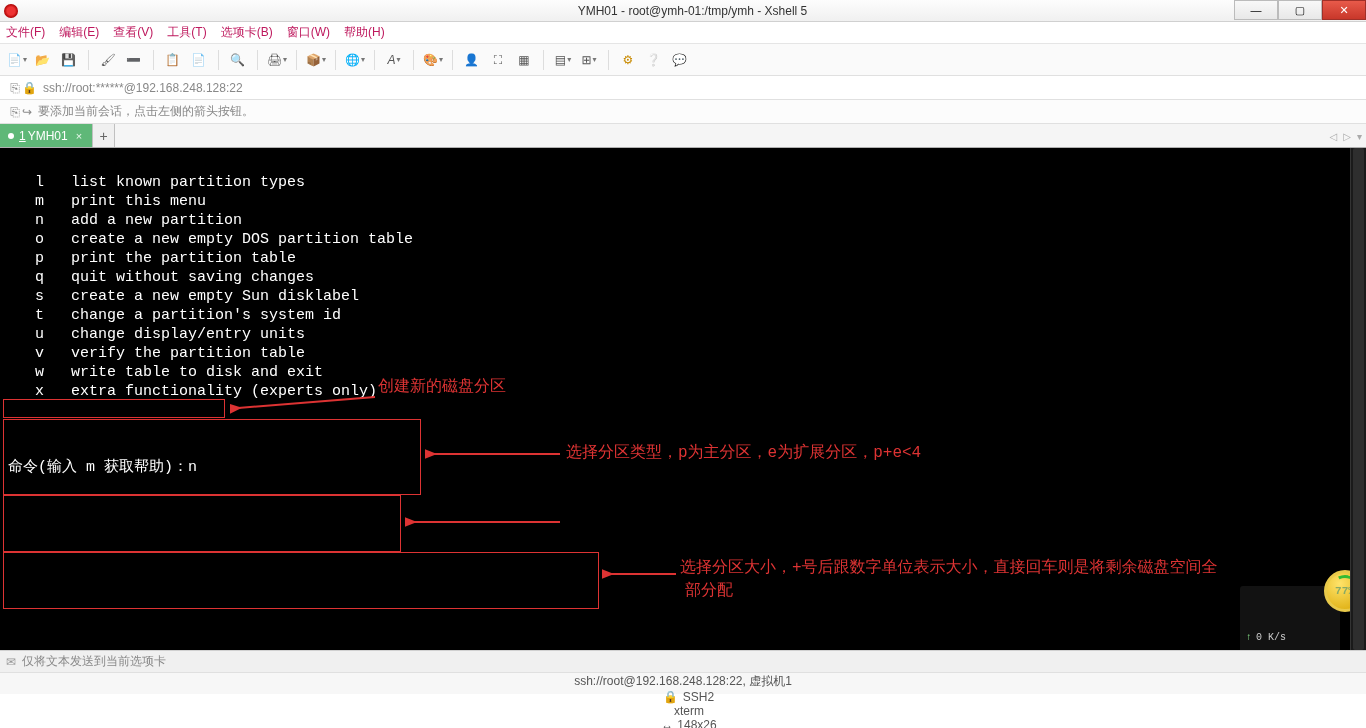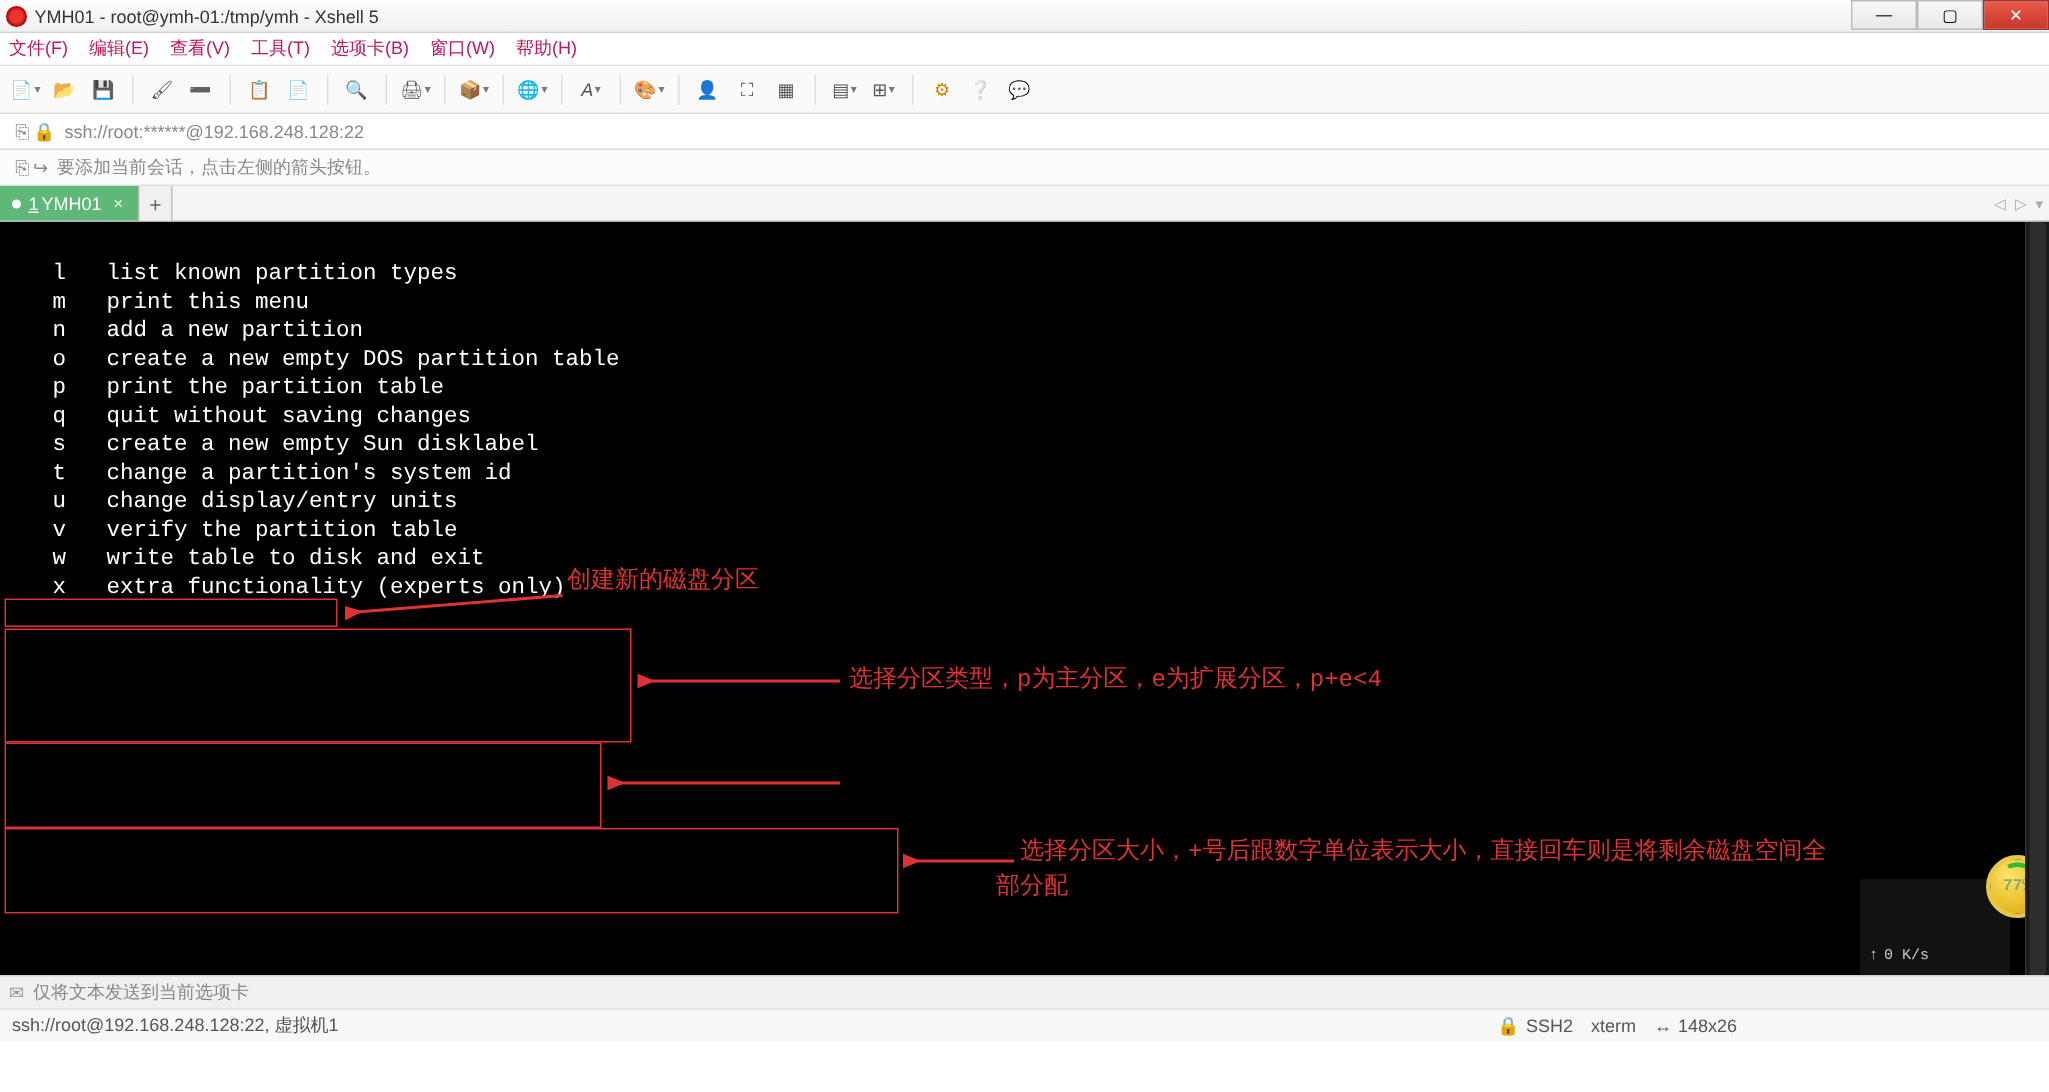--- a/index.html
+++ b/index.html
@@ -20,21 +20,21 @@
       align-items: center;
       padding: 0 4px;
       font-size: 12px;
     }
     .titlebar .app-icon {
       width: 14px; height: 14px;
       background: radial-gradient(circle, #e33 40%, #a00 70%);
       border-radius: 50%;
       margin-right: 5px;
     }
-    .titlebar .title-text { color: #333; flex: 1; }
+    .titlebar .title-text { color: #333; flex: 1; text-align: center; }
     .win-controls { display: flex; position: absolute; right: 0; top: 0; }
     .win-btn { width: 44px; height: 20px; display: flex; align-items: center; justify-content: center; border: 1px solid #bbb; background: linear-gradient(#f8f8f8,#e8e8e8); font-size: 11px; }
     .win-btn.close { background: linear-gradient(#e85a4a,#c8372a); color: #fff; border-color:#a03028;}
     .menubar {
       height: 22px;
       display: flex;
       align-items: center;
       padding: 0 6px;
       border-bottom: 1px solid #e5e5e5;
       background:#fff;
@@ -127,20 +127,21 @@
       border-top: 1px solid #d0d0d0;
       display:flex; align-items:center; padding:0 6px; color:#888;
     }
     .statusbar1 .send-icon { margin-right:6px; color:#999;}
     .statusbar2 {
       height: 22px;
       background: #f7f7f7;
       border-top: 1px solid #e0e0e0;
       display:flex; align-items:center; padding:0 8px; color:#555;
       font-size:12px;
+      flex-direction:column;
     }
     .statusbar2 .left { flex:1; }
     .statusbar2 .cell { margin-left:12px; display:flex; align-items:center; gap:4px;}
     .netmon {
       position:absolute; right:26px; top:438px;
       width:100px; 
       background: rgba(30,30,30,0.6);
       border-radius:3px;
       padding:4px 6px;
       color:#ccc; font-size:10px;
@@ -273,20 +274,21 @@
    o   create a new empty DOS partition table
    p   print the partition table
    q   quit without saving changes
    s   create a new empty Sun disklabel
    t   change a partition's system id
    u   change display/entry units
    v   verify the partition table
    w   write table to disk and exit
    x   extra functionality (experts only)</div>
 <div style="height:19px;"></div>
+<div id="term-b1">命令(输入 m 获取帮助)：n</div>
 
 
 
 
   
   <div class="redbox" style="left:3px; top:251px; width:222px; height:19px;"></div>
   <div class="redbox" style="left:3px; top:271px; width:418px; height:76px;"></div>
   <div class="redbox" style="left:3px; top:347px; width:398px; height:57px;"></div>
   <div class="redbox" style="left:3px; top:404px; width:596px; height:57px;"></div>
 
@@ -321,21 +323,21 @@
           <polygon points="10 0, 0 4, 10 8" fill="#d33"></polygon>
         </marker>
       </defs>
     <line x1="74" y1="8" x2="8" y2="8" stroke="#d33" stroke-width="2" marker-end="url(#ah4)"></line>
   </svg>
 
   
   <div class="annot" style="left:378px; top:230px;">创建新的磁盘分区</div>
   <div class="annot" style="left:566px; top:296px;">选择分区类型，p为主分区，e为扩展分区，p+e&lt;4</div>
   <div class="annot" style="left:680px; top:411px;">选择分区大小，+号后跟数字单位表示大小，直接回车则是将剩余磁盘空间全</div>
-  <div class="annot" style="left:664px; top:434px;text-align:center;">部分配</div>
+  <div class="annot" style="left:685px; top:434px;text-align:center;">部分配</div>
 
   
   <div class="netmon">
     <div class="row"><span class="up">↑</span><span>0 K/s</span></div>
     
   </div>
   <div class="battery">
     <div class="ring"></div>
     <span>77%</span>
   </div>

